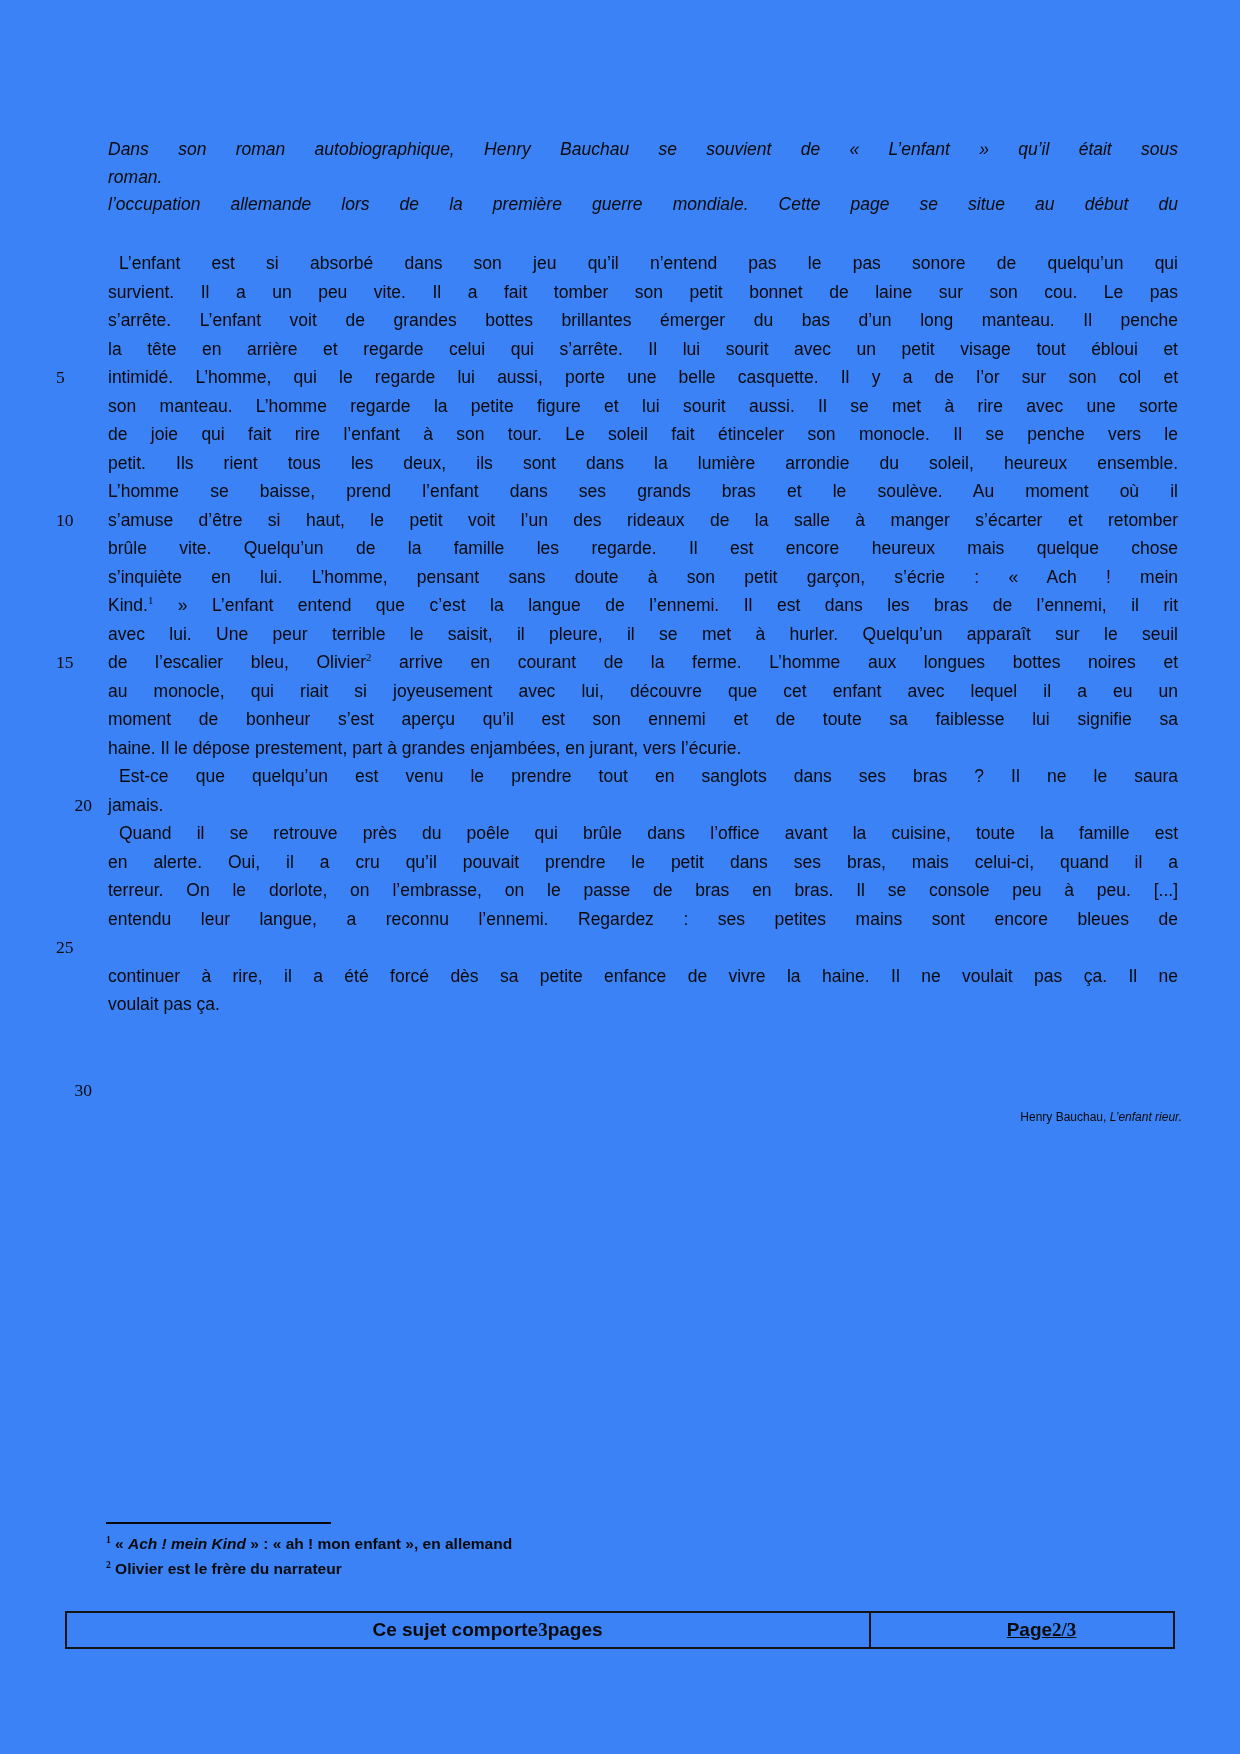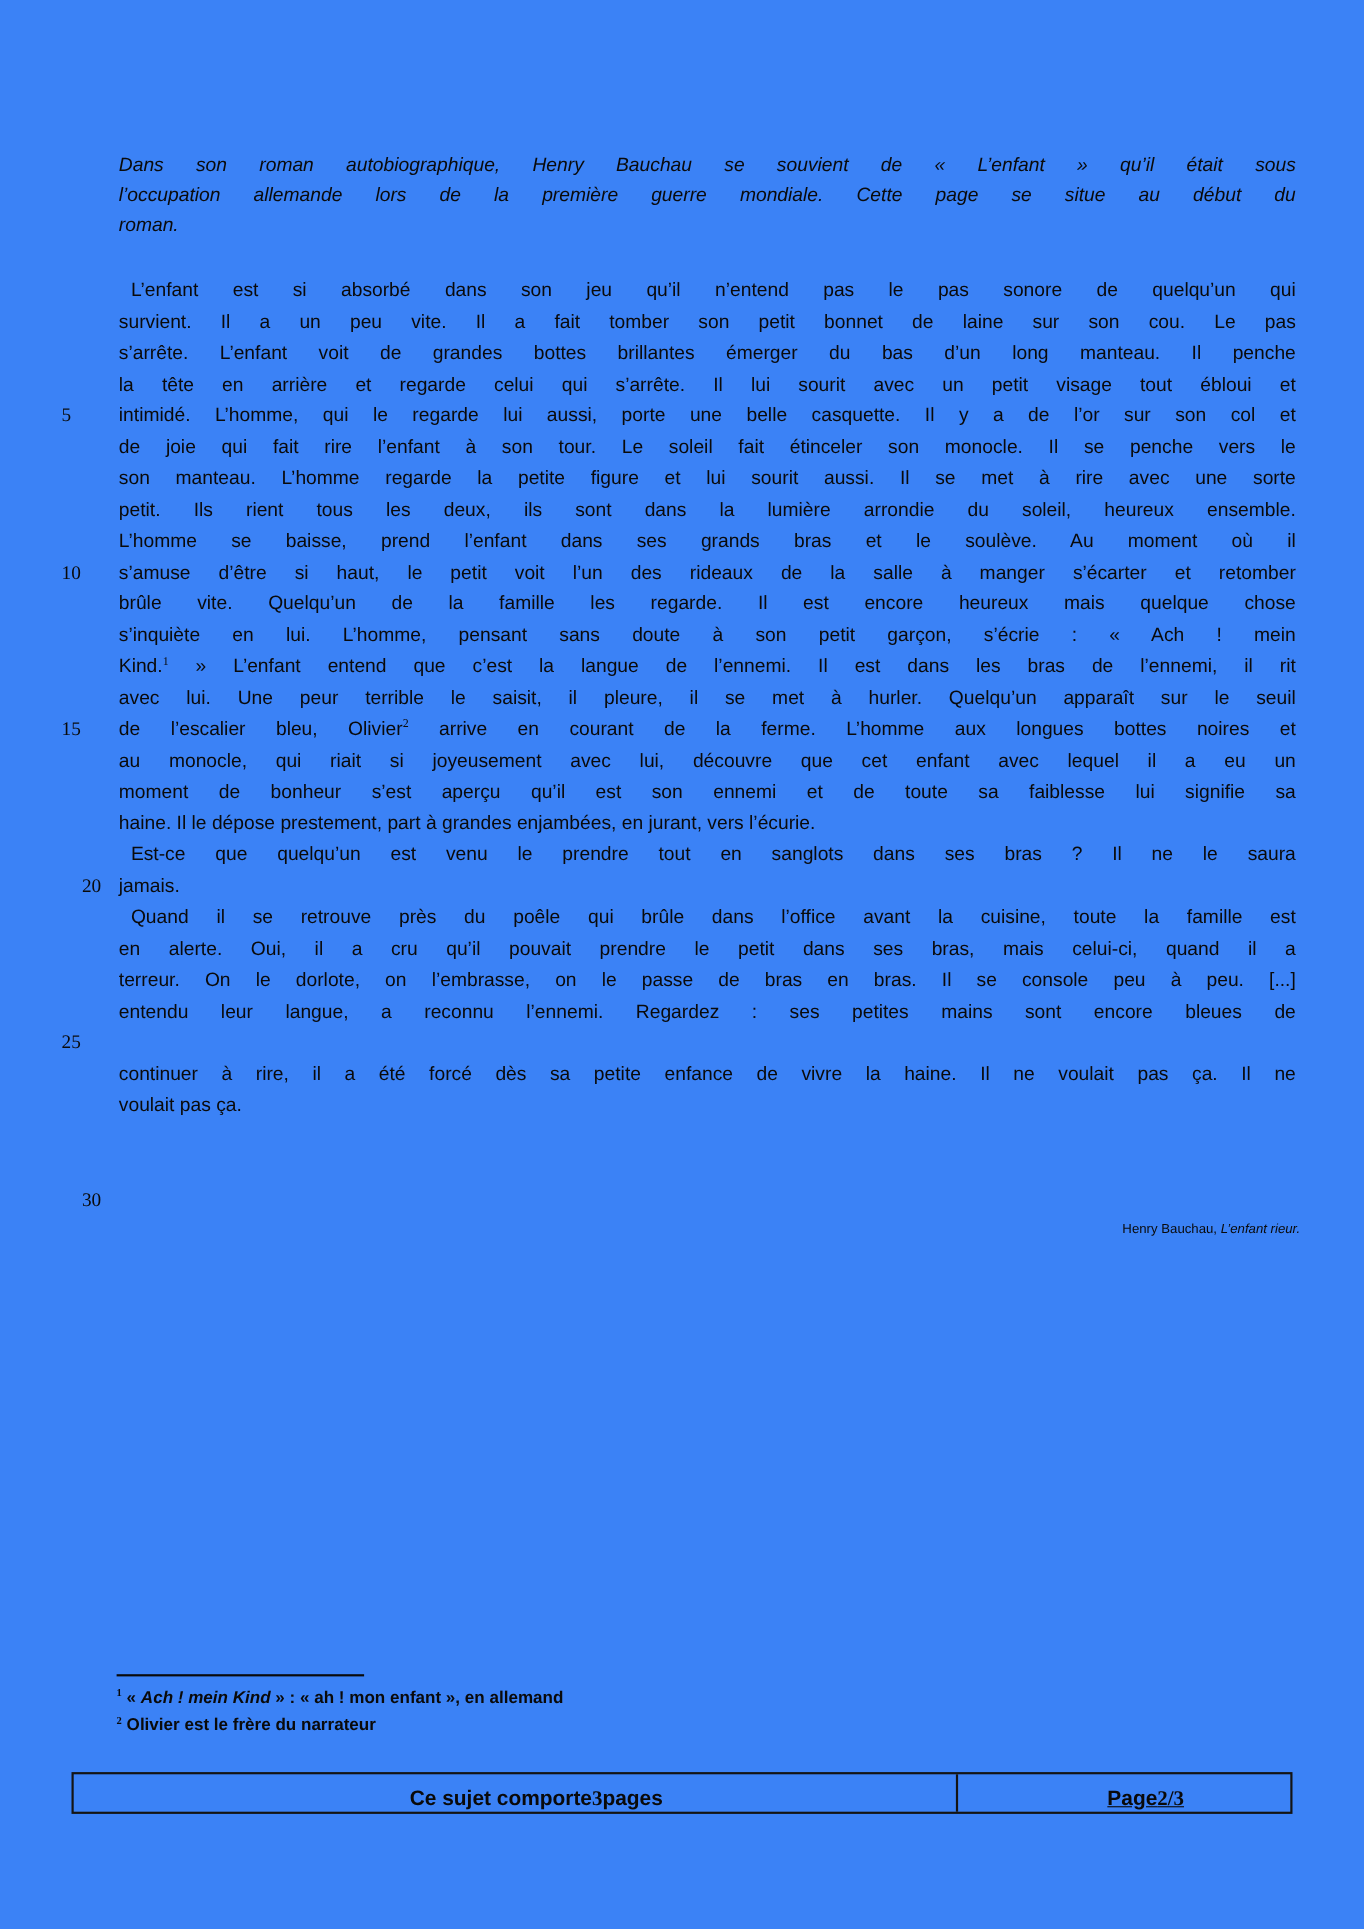--- a/index.html
+++ b/index.html
@@ -27,43 +27,43 @@
   .run-s{font-family:"Liberation Serif",serif;}
   .run-sup{font-size:0.62em;vertical-align:super;line-height:0;font-family:"Liberation Serif",serif;}
   .attribution{position:absolute;top:1104px;right:58px;font-size:12px;line-height:26px;}
   .fn-rule{position:absolute;left:106px;top:1522px;width:225px;height:2px;background:#0a0a0a;}
   .footnotes{position:absolute;left:106px;top:1531px;font-size:15.5px;line-height:25px;font-weight:bold;}
   .footer{
     position:absolute;left:65px;top:1611px;width:1110px;height:38px;
     border:2px solid #141414;box-sizing:border-box;display:flex;
     font-weight:bold;font-size:19px;
   }
-  .footer .cell{display:flex;align-items:flex-end;justify-content:center;padding-left:39px;}
+  .footer .cell{display:flex;align-items:center;justify-content:center;padding-left:39px;}
   .footer .left{width:72.7%;border-right:2px solid #141414;box-sizing:border-box;}
   .footer .right{flex:1;text-decoration:underline;}
 </style>
 </head>
 <body>
 
 <div class="page">
 
   <div class="intro" id="intro">
       <div class="line jfull">Dans son roman autobiographique, Henry Bauchau se souvient de « L’enfant » qu’il était sous</div>
+      <div class="line">roman.</div>
       <div class="line jfull">l’occupation allemande lors de la première guerre mondiale. Cette page se situe au début du</div>
-      <div class="line">roman.</div>
     </div>
 
   <div class="textbody" id="body-lines">
       <div class="line-row indent jfull"><span>L’enfant est si absorbé dans son jeu qu’il n’entend pas le pas sonore de quelqu’un qui</span></div>
       <div class="line-row jfull"><span>survient. Il a un peu vite. Il a fait tomber son petit bonnet de laine sur son cou. Le pas</span></div>
       <div class="line-row jfull"><span>s’arrête. L’enfant voit de grandes bottes brillantes émerger du bas d’un long manteau. Il penche</span></div>
       <div class="line-row jfull"><span>la tête en arrière et regarde celui qui s’arrête. Il lui sourit avec un petit visage tout ébloui et</span></div>
       <div class="line-row jfull"><span class="line-no">5</span><span>intimidé. L’homme, qui le regarde lui aussi, porte une belle casquette. Il y a de l’or sur son col et</span></div>
+      <div class="line-row jfull"><span>son manteau. L’homme regarde la petite figure et lui sourit aussi. Il se met à rire avec une sorte</span></div>
       <div class="line-row jfull"><span>de joie qui fait rire l’enfant à son tour. Le soleil fait étinceler son monocle. Il se penche vers le</span></div>
-      <div class="line-row jfull"><span>son manteau. L’homme regarde la petite figure et lui sourit aussi. Il se met à rire avec une sorte</span></div>
       <div class="line-row jfull"><span>petit. Ils rient tous les deux, ils sont dans la lumière arrondie du soleil, heureux ensemble.</span></div>
       <div class="line-row jfull"><span>L’homme se baisse, prend l’enfant dans ses grands bras et le soulève. Au moment où il</span></div>
       <div class="line-row jfull"><span class="line-no">10</span><span>s’amuse d’être si haut, le petit voit l’un des rideaux de la salle à manger s’écarter et retomber</span></div>
       <div class="line-row jfull"><span>brûle vite. Quelqu’un de la famille les regarde. Il est encore heureux mais quelque chose</span></div>
       <div class="line-row jfull"><span>s’inquiète en lui. L’homme, pensant sans doute à son petit garçon, s’écrie : « Ach ! mein</span></div>
       <div class="line-row jfull"><span><span>Kind.</span><span class="run-sup">1</span><span> »  L’enfant entend que c’est la langue de l’ennemi. Il est dans les bras de l’ennemi, il rit</span></span></div>
       <div class="line-row jfull"><span>avec lui. Une peur terrible le saisit, il pleure, il se met à hurler. Quelqu’un apparaît sur le seuil</span></div>
       <div class="line-row jfull"><span class="line-no">15</span><span><span>de l’escalier bleu, Olivier</span><span class="run-sup">2</span><span> arrive en courant de la ferme. L’homme aux longues bottes noires et</span></span></div>
       <div class="line-row jfull"><span>au monocle, qui riait si joyeusement avec lui, découvre que cet enfant avec lequel il a eu un</span></div>
       <div class="line-row jfull"><span>moment de bonheur s’est aperçu qu’il est son ennemi et de toute sa faiblesse lui signifie sa</span></div>

